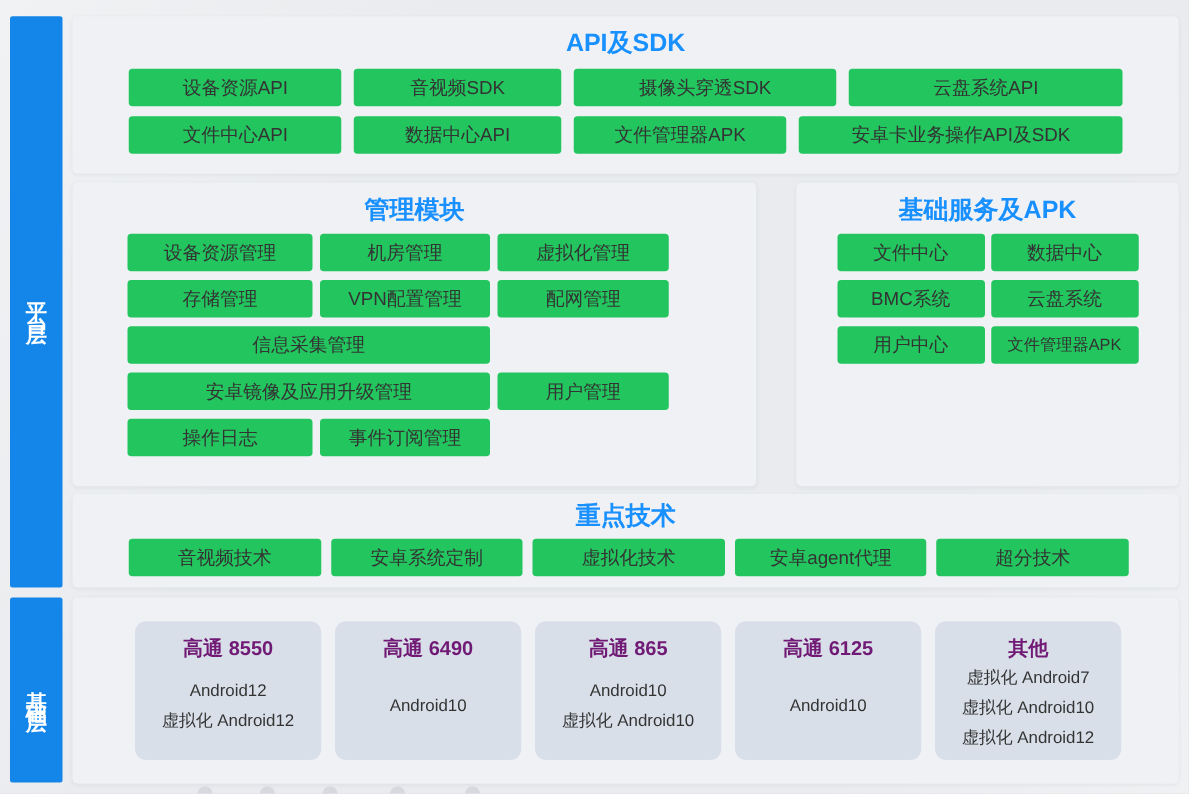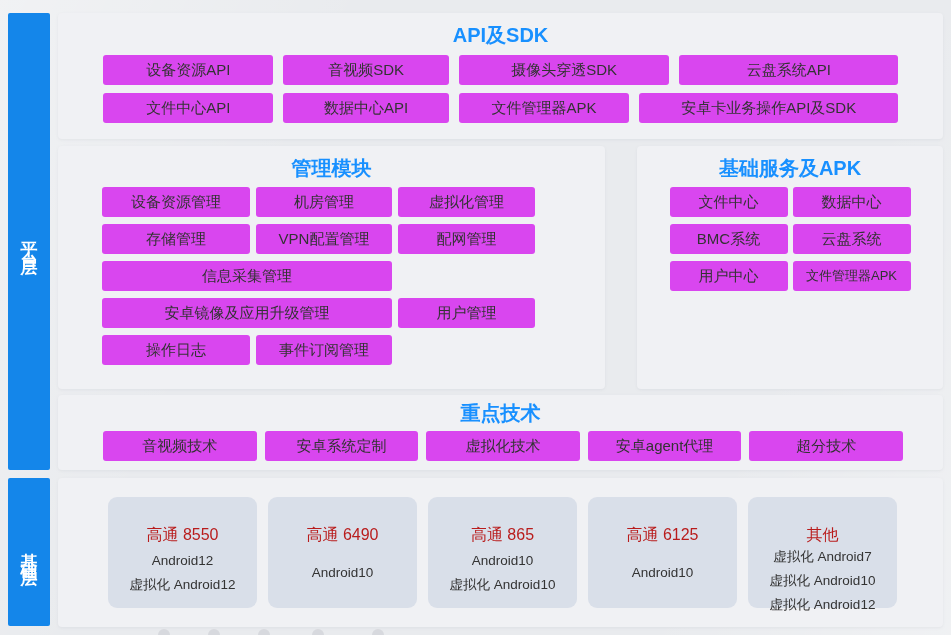--- a/index.html
+++ b/index.html
@@ -42,21 +42,21 @@
 
   .panel-title{
     margin:0;text-align:center;color:#1890ff;
     font-size:20px;font-weight:bold;line-height:26px;
   }
   .panel-api .panel-title{padding-top:9px;}
   .panel-mgmt .panel-title,.panel-svc .panel-title{padding-top:9px;}
   .panel-tech .panel-title{padding-top:5px;}
 
   .btn{
-    background:#d946ef;border-radius:3px;height:30px;
+    background:#22c55e;border-radius:3px;height:30px;
     display:flex;align-items:center;justify-content:center;
     color:#333;font-size:15px;white-space:nowrap;overflow:hidden;
   }
   .btn.small{font-size:13px;}
 
   .api-row{display:flex;gap:10px;margin:0 45px;}
   .api-row.r1{margin-top:7px;}
   .api-row.r2{margin-top:8px;}
   .api-row .btn{flex:1;}
 
@@ -75,21 +75,21 @@
 
   .tech-row{display:flex;gap:8px;margin:5px 40px 0 45px;}
   .tech-row .btn{flex:1;}
 
   .chips-row{display:flex;gap:11px;margin:19px 46px 0 50px;}
   .chip-card{
     flex:1;height:111px;background:#d9dfe9;border-radius:9px;
     display:flex;flex-direction:column;align-items:center;
   }
   .chip-title{
-    margin-top:28px;color:#b91c1c;font-size:16px;font-weight:normal;line-height:20px;
+    margin-top:13px;color:#701a75;font-size:16px;font-weight:bold;line-height:20px;
   }
   .chip-body{
     flex:1;display:flex;flex-direction:column;justify-content:center;
     align-items:center;padding-bottom:8px;
   }
   .chip-line{color:#333;font-size:13.5px;line-height:24px;white-space:nowrap;}
 
   
   .deco-dot{
     position:absolute;top:629px;width:12px;height:12px;border-radius:50%;

